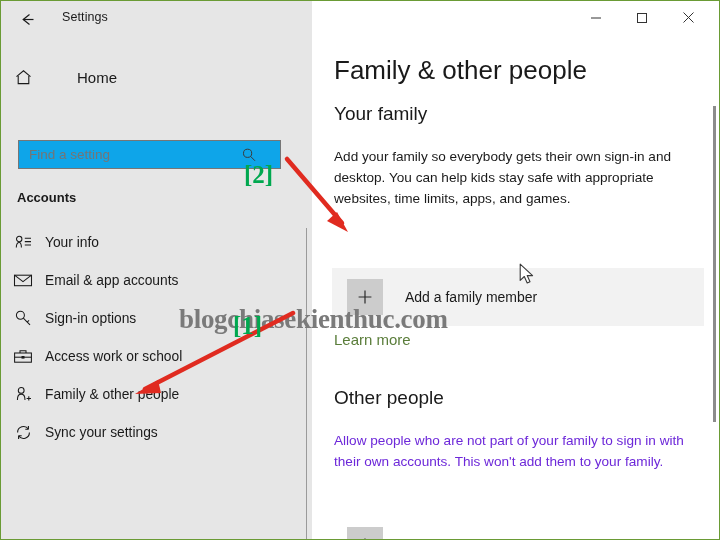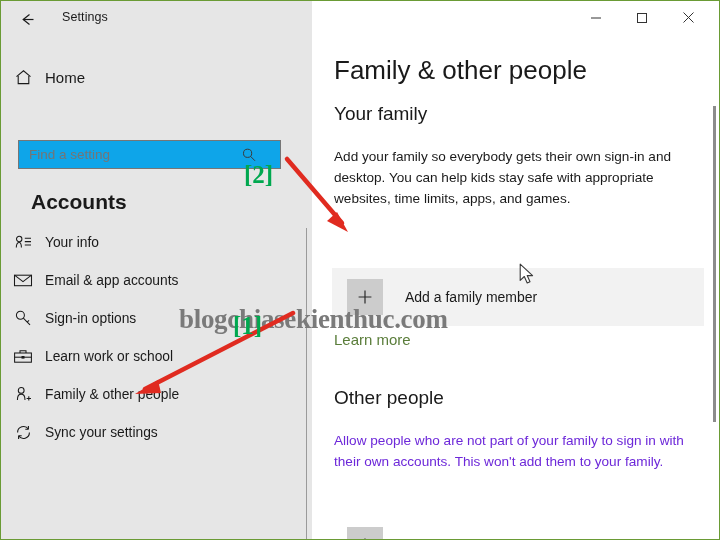--- a/index.html
+++ b/index.html
@@ -59,21 +59,21 @@
   #sidebar {
     position: absolute;
     left: 0; top: 37px;
     width: 311px; height: 501px;
     background: #e6e6e6;
   }
   #home-row {
     position: absolute;
     left: 0; top: 22px;
     width: 300px; height: 34px;
-    display: flex; align-items: center;
+    display: flex; align-items: center; gap: 32px;
   }
   #home-row .ic { width: 44px; display:flex; justify-content:center; color:#1a1a1a; }
   #home-row .lbl { font-size: 15px; color: #1a1a1a; }
 
   #search-box {
     position: absolute;
     left: 17px; top: 102px;
     width: 263px; height: 29px;
     background: #0ea5e9;
     border: 1px solid #767676;
@@ -87,22 +87,22 @@
     margin-left: 10px; width: 210px;
     padding: 0;
   }
   #search-icon {
     margin-left: 2px;
     display: flex; align-items: center; color: #3a3a3a;
   }
 
   #section-label {
     position: absolute;
-    left: 30px; top: 152px;
-    font-size: 21px;
+    left: 16px; top: 152px;
+    font-size: 13px;
     font-weight: bold;
     color: #1a1a1a;
   }
 
   #nav-list {
     position: absolute;
     left: 0; top: 185px;
     width: 300px;
   }
   .nav-item {
@@ -351,21 +351,21 @@
 
       <div class="nav-item">
         <span class="ic">
           <svg width="20" height="17" viewBox="0 0 20 17" aria-hidden="true">
             <rect x="1.6" y="5" width="16.8" height="9.2" fill="none" stroke="#1a1a1a" stroke-width="1.05"></rect>
             <path d="M7 5 L7 2.8 L13 2.8 L13 5" fill="none" stroke="#1a1a1a" stroke-width="1.05"></path>
             <path d="M1.6 9.2 L18.4 9.2" stroke="#1a1a1a" stroke-width="1.05"></path>
             <rect x="8.5" y="8" width="3" height="2.6" fill="#1a1a1a"></rect>
           </svg>
         </span>
-        <span class="lbl">Learn work or school</span>
+        <span class="lbl">Access work or school</span>
       </div>
 
       <div class="nav-item">
         <span class="ic">
           <svg width="19" height="19" viewBox="0 0 19 19" aria-hidden="true">
             <circle cx="7.2" cy="5.4" r="2.9" fill="none" stroke="#1a1a1a" stroke-width="1.05"></circle>
             <path d="M3.4 15 C3.4 10.6 5.4 9.1 7.2 9.1 C9 9.1 11 10.6 11 15" fill="none" stroke="#1a1a1a" stroke-width="1.05"></path>
             <path d="M12.6 13.4 L17 13.4 M14.8 11.2 L14.8 15.6" stroke="#1a1a1a" stroke-width="1.05"></path>
           </svg>
         </span>

